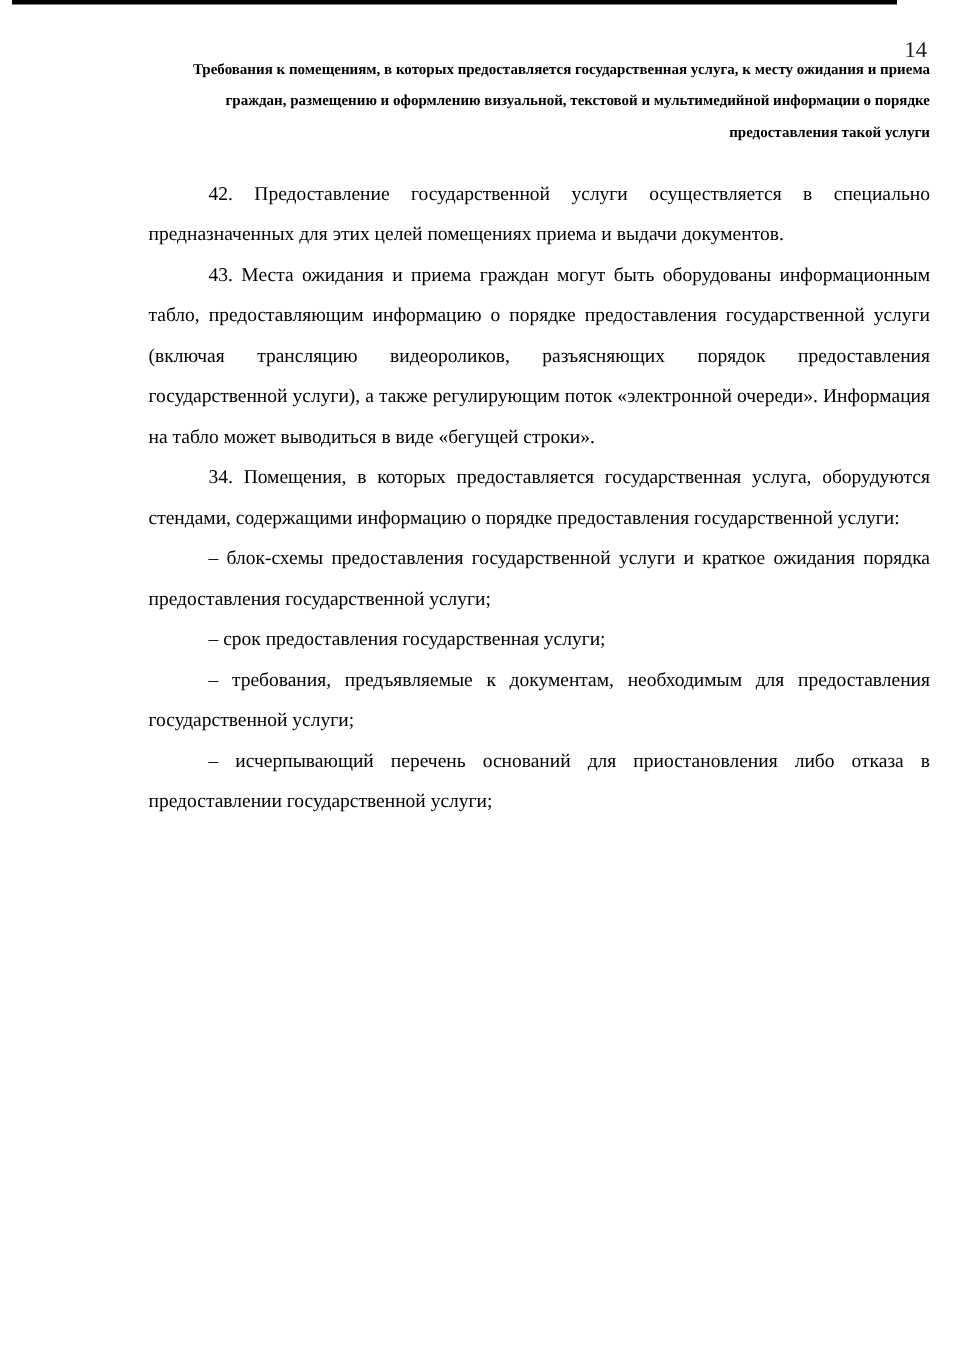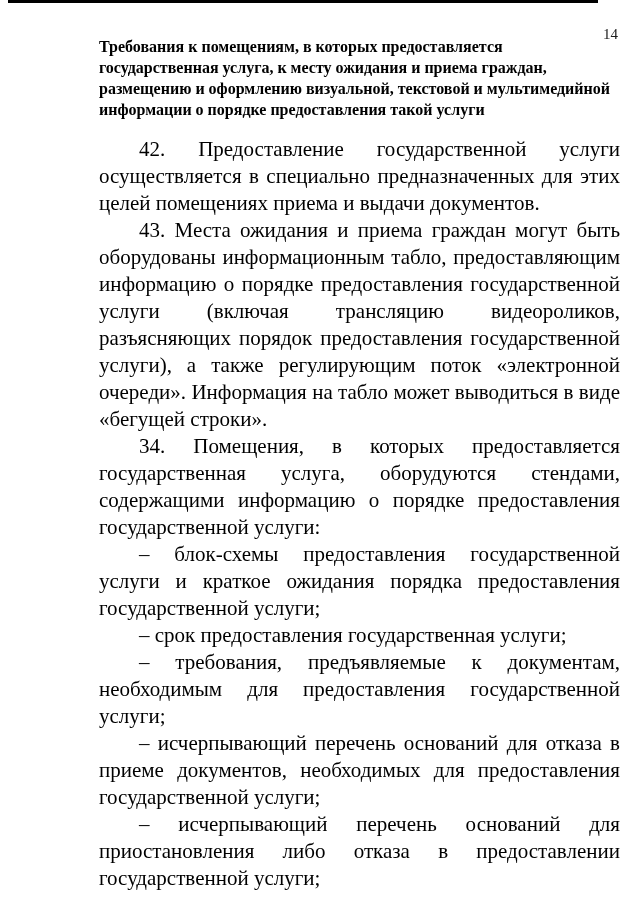--- a/index.html
+++ b/index.html
@@ -33,28 +33,28 @@
       color: #1a1a1a;
     }
     .content {
       position: absolute;
       top: 36px;
       left: 99px;
       width: 521px;
     }
     .heading {
       font-weight: bold;
-      font-size: 16px;
+      font-size: 10px;
       line-height: 21px;
-      text-align: left;
+      text-align: right;
       margin-bottom: 16px;
       color: #000000;
     }
     .para {
-      font-size: 21px;
+      font-size: 13px;
       line-height: 27px;
       text-align: justify;
       text-indent: 40px;
       color: #000000;
     }
   </style>
 </head>
 <body>
 
 <div class="page">
@@ -63,16 +63,15 @@
 
   <div class="content">
     <h1 class="heading">Требования к помещениям, в которых предоставляется государственная услуга, к месту ожидания и приема граждан, размещению и оформлению визуальной, текстовой и мультимедийной информации о порядке предоставления такой услуги</h1>
 
     <p class="para">42. Предоставление государственной услуги осуществляется в специально предназначенных для этих целей помещениях приема и выдачи документов.</p>
     <p class="para">43. Места ожидания и приема граждан могут быть оборудованы информационным табло, предоставляющим информацию о порядке предоставления государственной услуги (включая трансляцию видеороликов, разъясняющих порядок предоставления государственной услуги), а также регулирующим поток «электронной очереди». Информация на табло может выводиться в виде «бегущей строки».</p>
     <p class="para">34. Помещения, в которых предоставляется государственная услуга, оборудуются стендами, содержащими информацию о порядке предоставления государственной услуги:</p>
     <p class="para">– блок-схемы предоставления государственной услуги и краткое ожидания порядка предоставления государственной услуги;</p>
     <p class="para">– срок предоставления государственная услуги;</p>
     <p class="para">– требования, предъявляемые к документам, необходимым для предоставления государственной услуги;</p>
-    <p class="para">– исчерпывающий перечень оснований для отказа в приеме документов, необходимых для предоставления государственной услуги;</p>
     <p class="para">– исчерпывающий перечень оснований для приостановления либо отказа в предоставлении государственной услуги;</p>
   </div>
 </div>
 
 </body></html>

